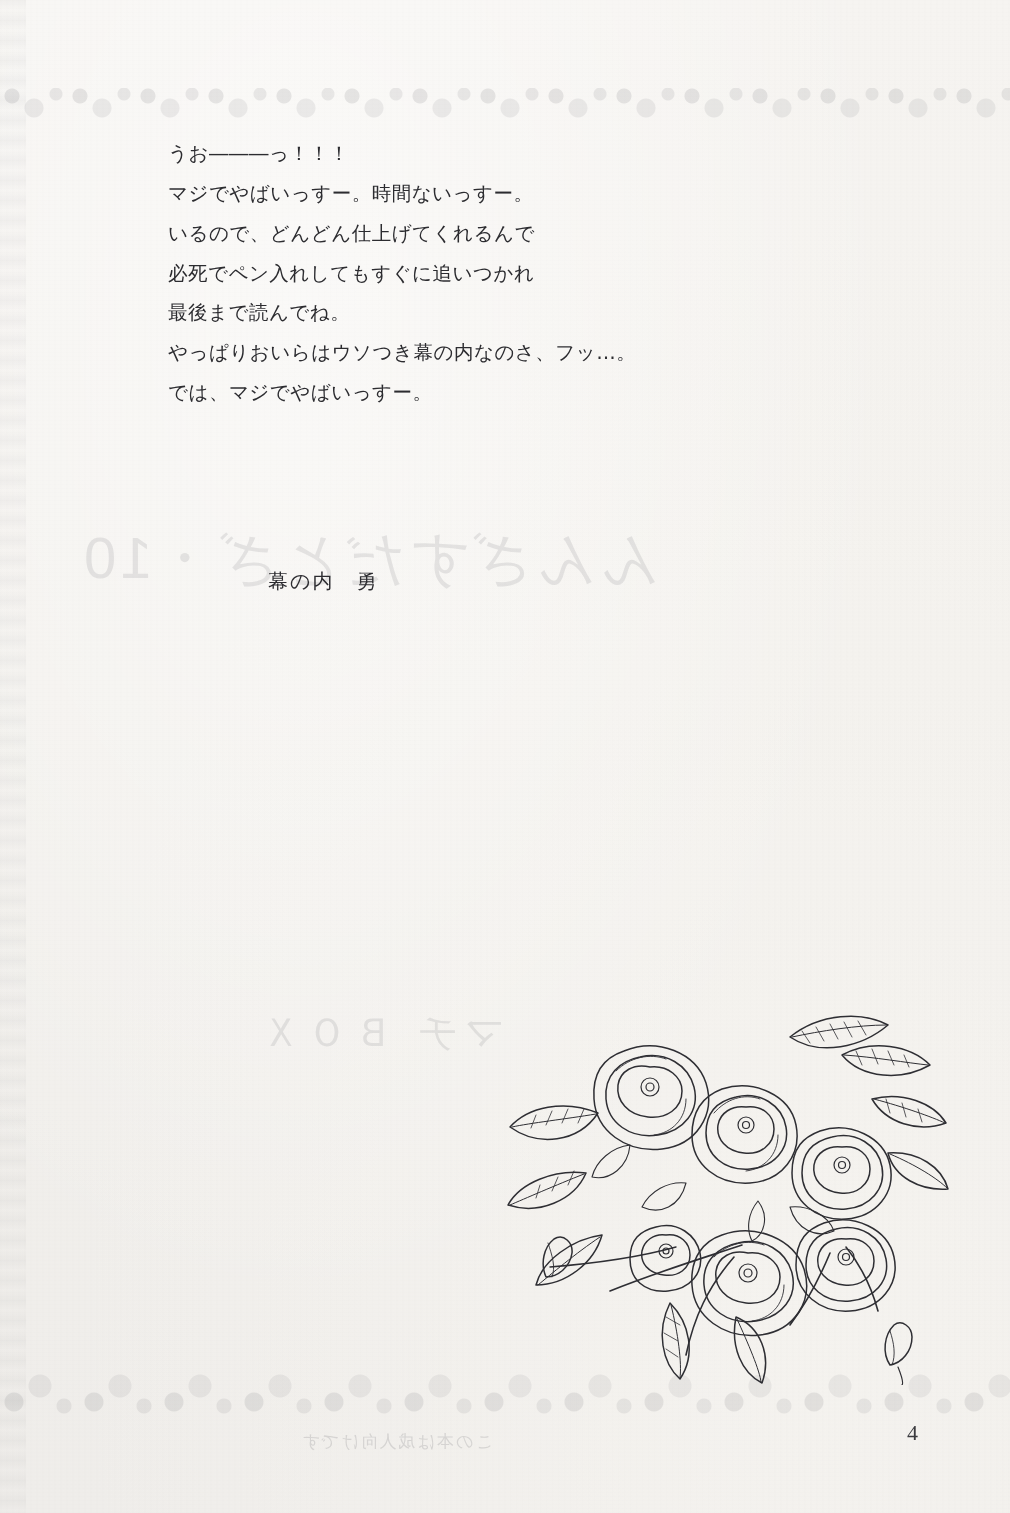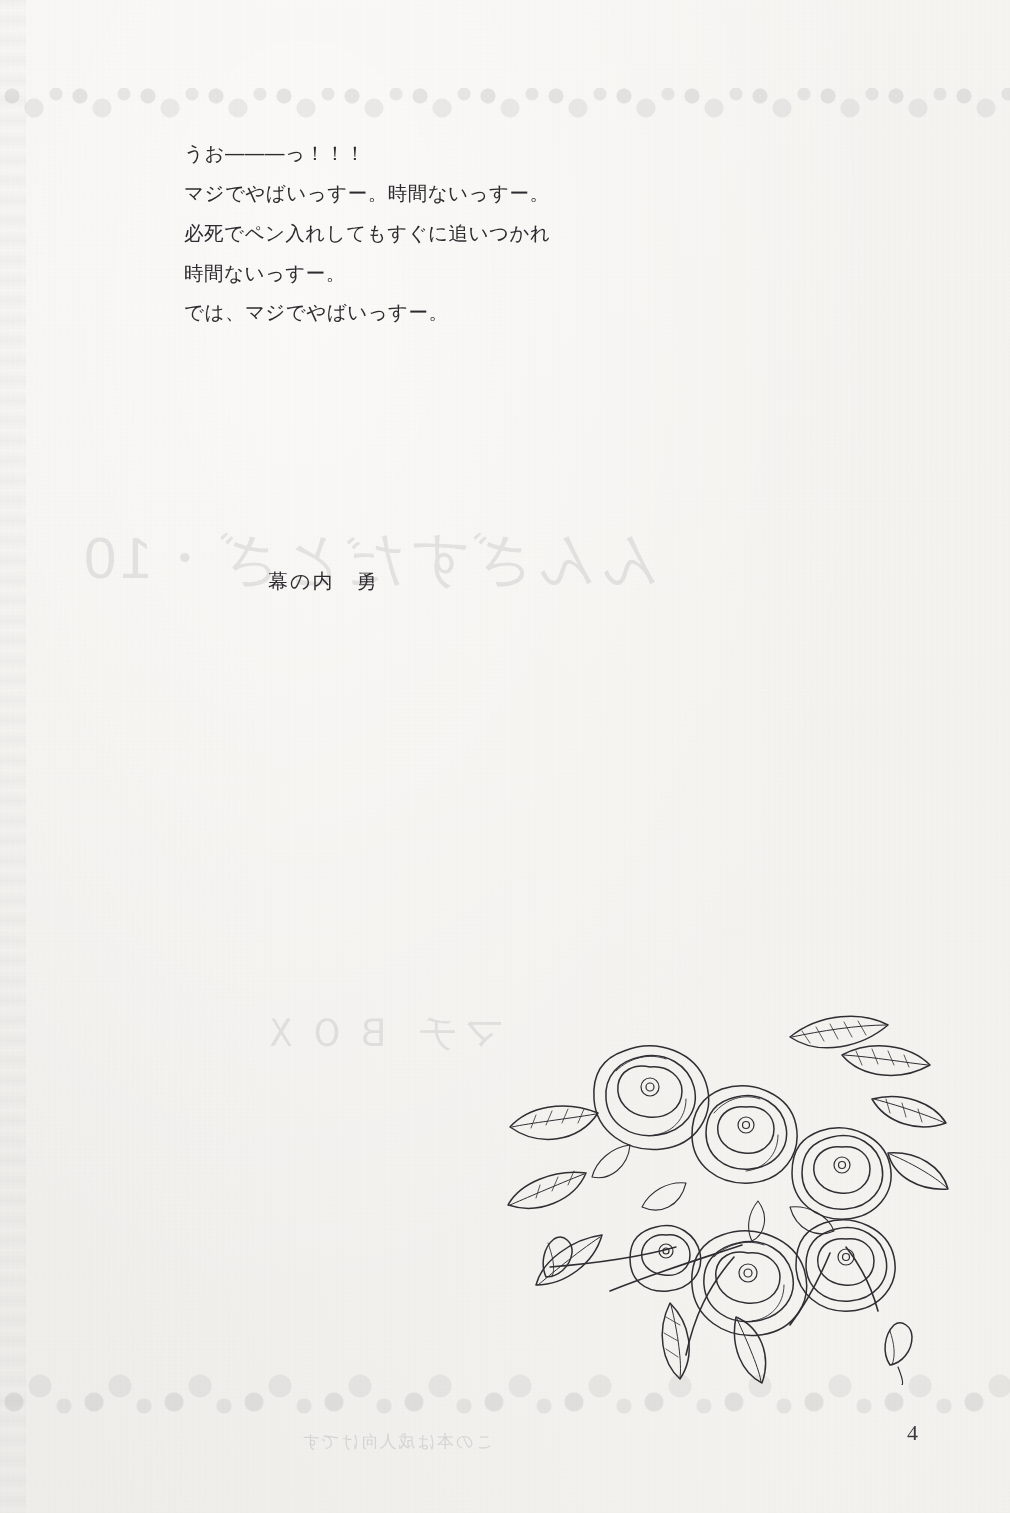--- a/index.html
+++ b/index.html
@@ -103,21 +103,21 @@
   }
 
   
   .afterword {
     position: absolute;
     left: 168px;
     top: 140px;
     width: 640px;
   }
   .afterword p {
-    margin: 0 0 11px 16px;
+    margin: 0 0 11px 0;
     font-family: "DejaVu Sans", sans-serif;
     font-size: 19.5px;
     line-height: 1.48;
     color: #2c2c30;
     letter-spacing: 0.5px;
     white-space: pre;
   }
   .signature {
     position: absolute;
     left: 268px;
@@ -156,22 +156,24 @@
 <div class="lace-band lace-bottom"></div>
 <div class="edge-left"></div>
 
 <div class="ghost ghost-title">んんざすだとざ・10</div>
 <div class="ghost ghost-sub">マチ ＢＯＸ</div>
 <div class="ghost ghost-small">この本は成人向けです</div>
 
 <div class="afterword">
   <p>うお―――っ！！！</p>
   <p>マジでやばいっすー。時間ないっすー。</p>
+  <p>いるので、どんどん仕上げてくれるんで</p>
   <p>必死でペン入れしてもすぐに追いつかれ</p>
-  <p>時間ないっすー。</p>
+  <p>最後まで読んでね。</p>
+  <p>やっぱりおいらはウソつき幕の内なのさ、フッ…。</p>
   <p>では、マジでやばいっすー。</p>
 </div>
 
 <div class="signature">幕の内　勇</div>
 
 <div class="rose-art">
   <svg viewBox="0 0 470 390" xmlns="http://www.w3.org/2000/svg">
     <g fill="none" stroke="#2e2e33" stroke-width="1.5" stroke-linecap="round" stroke-linejoin="round">
 
       <path d="M300 42 C330 18 372 16 398 30 C372 52 330 62 300 42 Z"></path>

